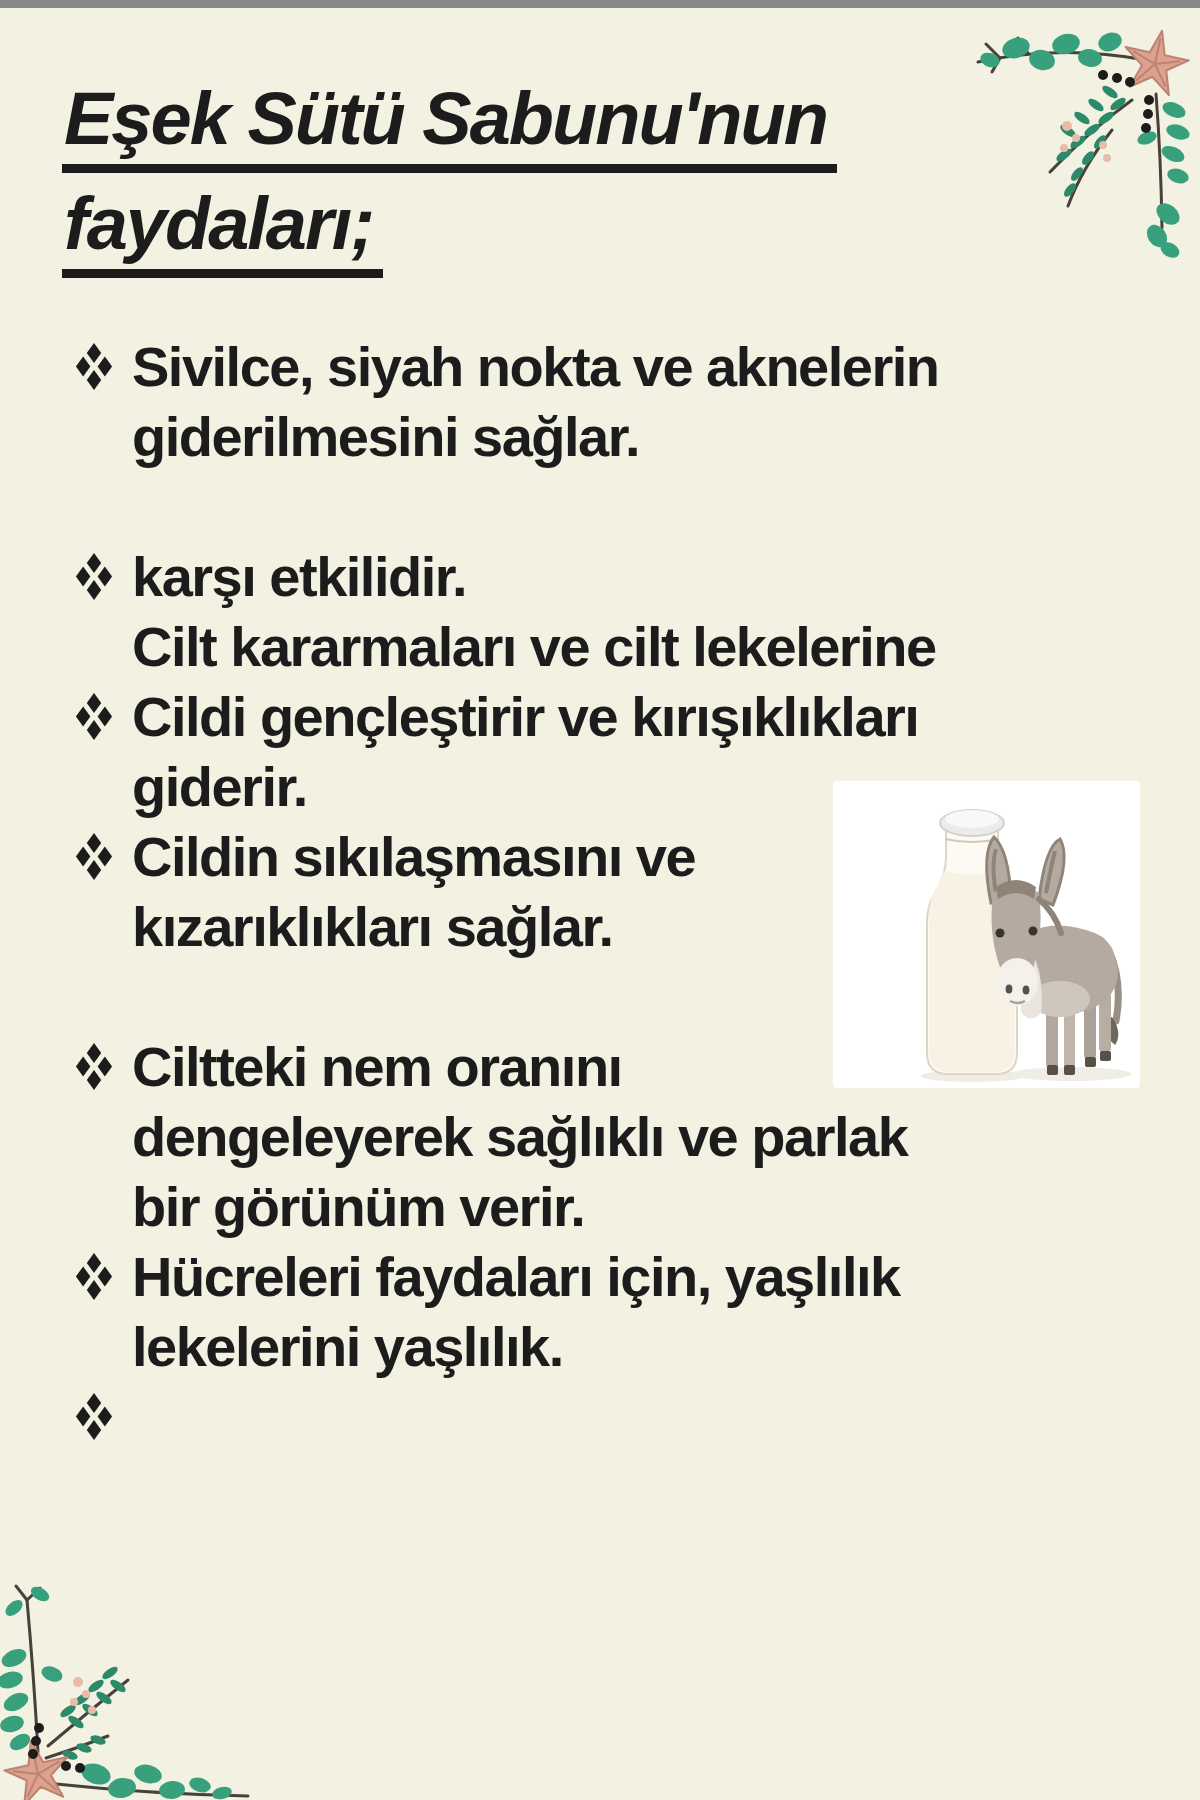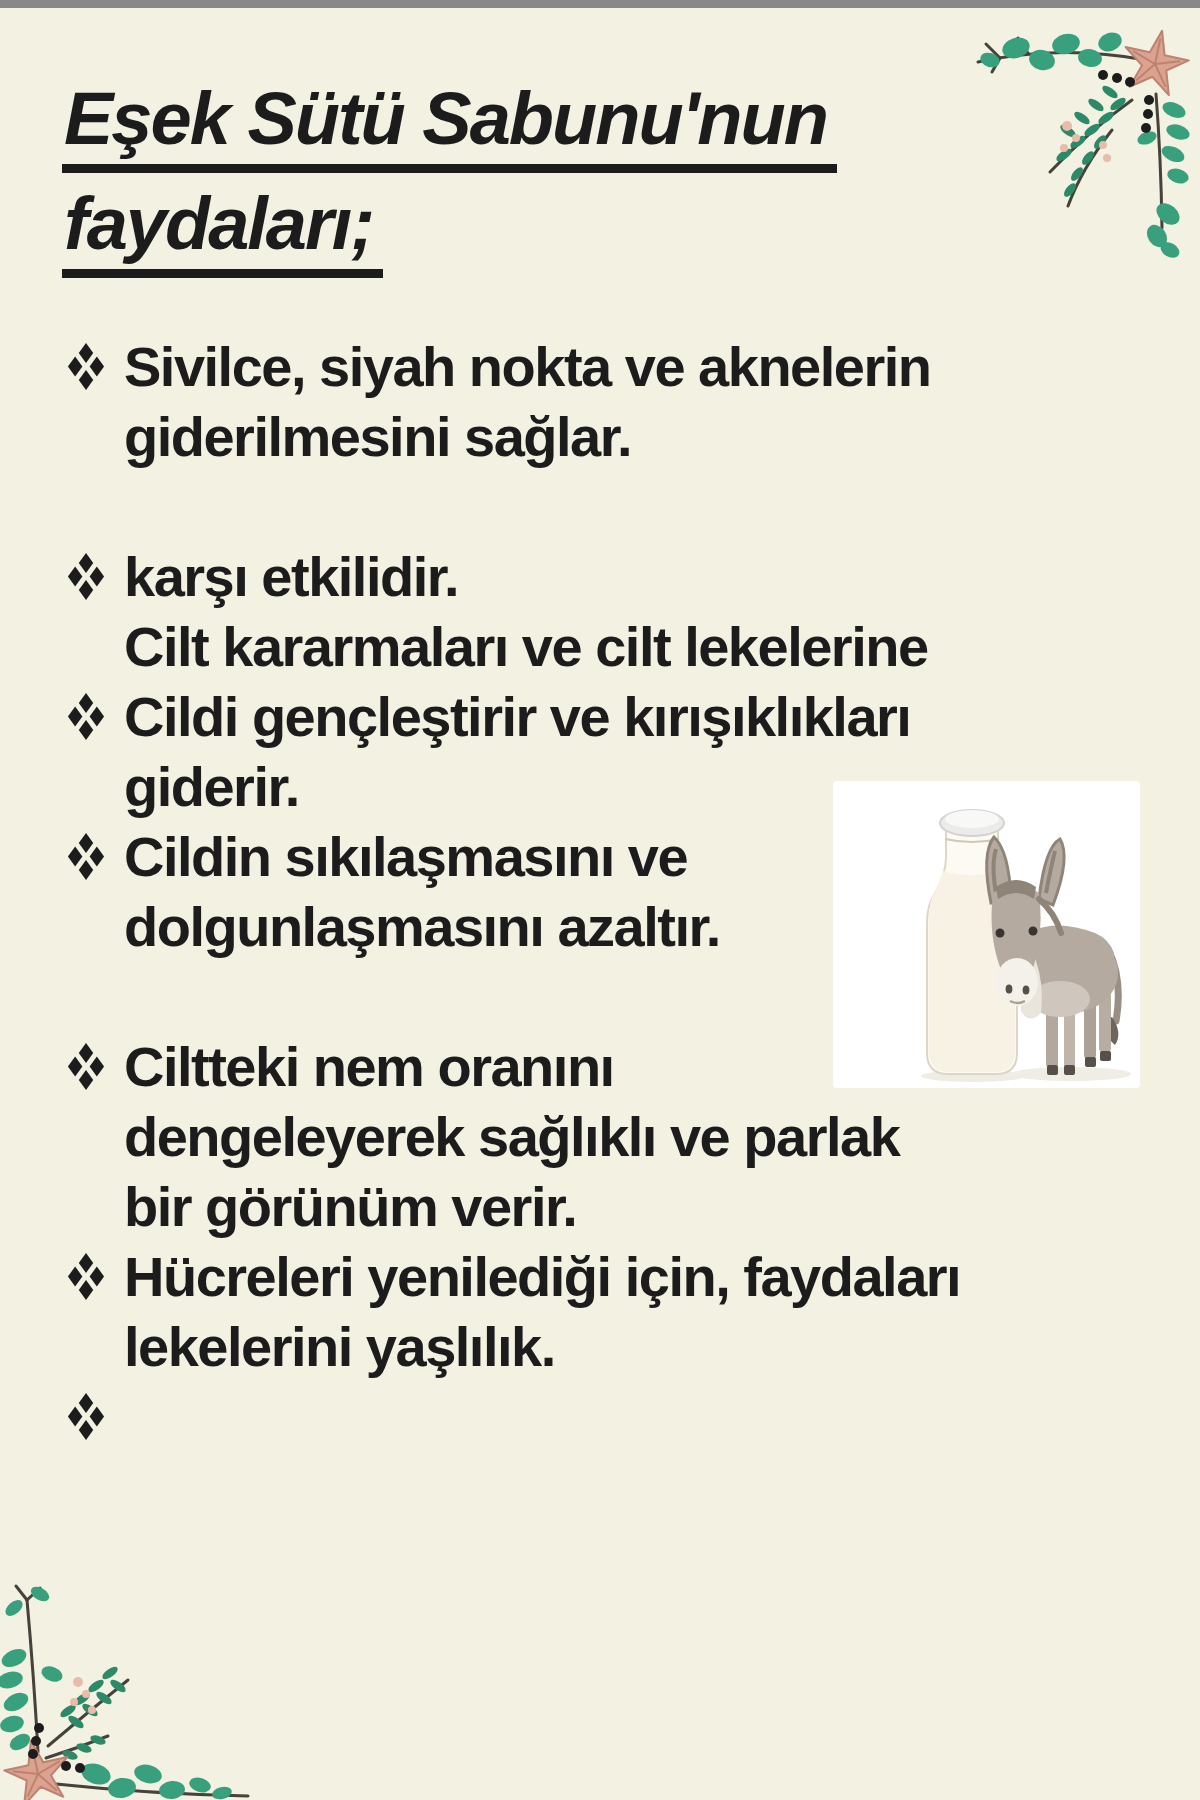--- a/index.html
+++ b/index.html
@@ -36,21 +36,21 @@
   }
   .title-line{
     display:table;
     padding:0 10px 6px 2px;
     border-bottom:9px solid var(--text);
     margin-bottom:12px;
     white-space:nowrap;
   }
   
   .benefits{
-    position:absolute;left:66px;top:324px;
+    position:absolute;left:74px;top:324px;
     width:1070px;
     margin:0;padding:0;list-style:none;
   }
   .benefit{display:flex;align-items:flex-start;}
   .benefit.gap-before{margin-top:70px;}
   .bullet-icon{
     flex:0 0 auto;
     width:40px;height:47px;
     margin:11px 18px 0 0;
     fill:var(--text);
@@ -267,21 +267,21 @@
     </li>
       <li class="benefit">
       <svg class="bullet-icon" viewBox="0 0 44 52" aria-hidden="true">
         <path d="M22 0 L30 11 L22 22 L14 11 Z"></path>
         <path d="M10 15 L18 26 L10 37 L2 26 Z"></path>
         <path d="M34 15 L42 26 L34 37 L26 26 Z"></path>
         <path d="M22 30 L30 41 L22 52 L14 41 Z"></path>
       </svg>
       <div class="lines">
           <div class="line">Cildin sıkılaşmasını ve</div>
-          <div class="line">dolgunlaşmasını azaltır.</div>
+          <div class="line">kızarıklıkları sağlar.</div>
         </div>
     </li>
       <li class="benefit gap-before">
       <svg class="bullet-icon" viewBox="0 0 44 52" aria-hidden="true">
         <path d="M22 0 L30 11 L22 22 L14 11 Z"></path>
         <path d="M10 15 L18 26 L10 37 L2 26 Z"></path>
         <path d="M34 15 L42 26 L34 37 L26 26 Z"></path>
         <path d="M22 30 L30 41 L22 52 L14 41 Z"></path>
       </svg>
       <div class="lines">
@@ -291,21 +291,21 @@
         </div>
     </li>
       <li class="benefit">
       <svg class="bullet-icon" viewBox="0 0 44 52" aria-hidden="true">
         <path d="M22 0 L30 11 L22 22 L14 11 Z"></path>
         <path d="M10 15 L18 26 L10 37 L2 26 Z"></path>
         <path d="M34 15 L42 26 L34 37 L26 26 Z"></path>
         <path d="M22 30 L30 41 L22 52 L14 41 Z"></path>
       </svg>
       <div class="lines">
-          <div class="line">Hücreleri yenilediği için, faydaları</div>
+          <div class="line">Hücreleri faydaları için, yaşlılık</div>
           <div class="line">lekelerini yaşlılık.</div>
         </div>
     </li>
       <li class="benefit">
       <svg class="bullet-icon" viewBox="0 0 44 52" aria-hidden="true">
         <path d="M22 0 L30 11 L22 22 L14 11 Z"></path>
         <path d="M10 15 L18 26 L10 37 L2 26 Z"></path>
         <path d="M34 15 L42 26 L34 37 L26 26 Z"></path>
         <path d="M22 30 L30 41 L22 52 L14 41 Z"></path>
       </svg>

